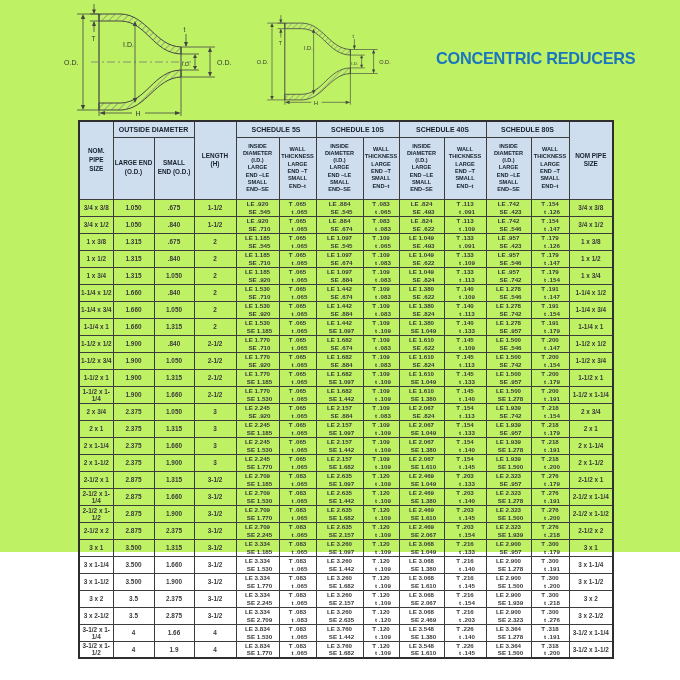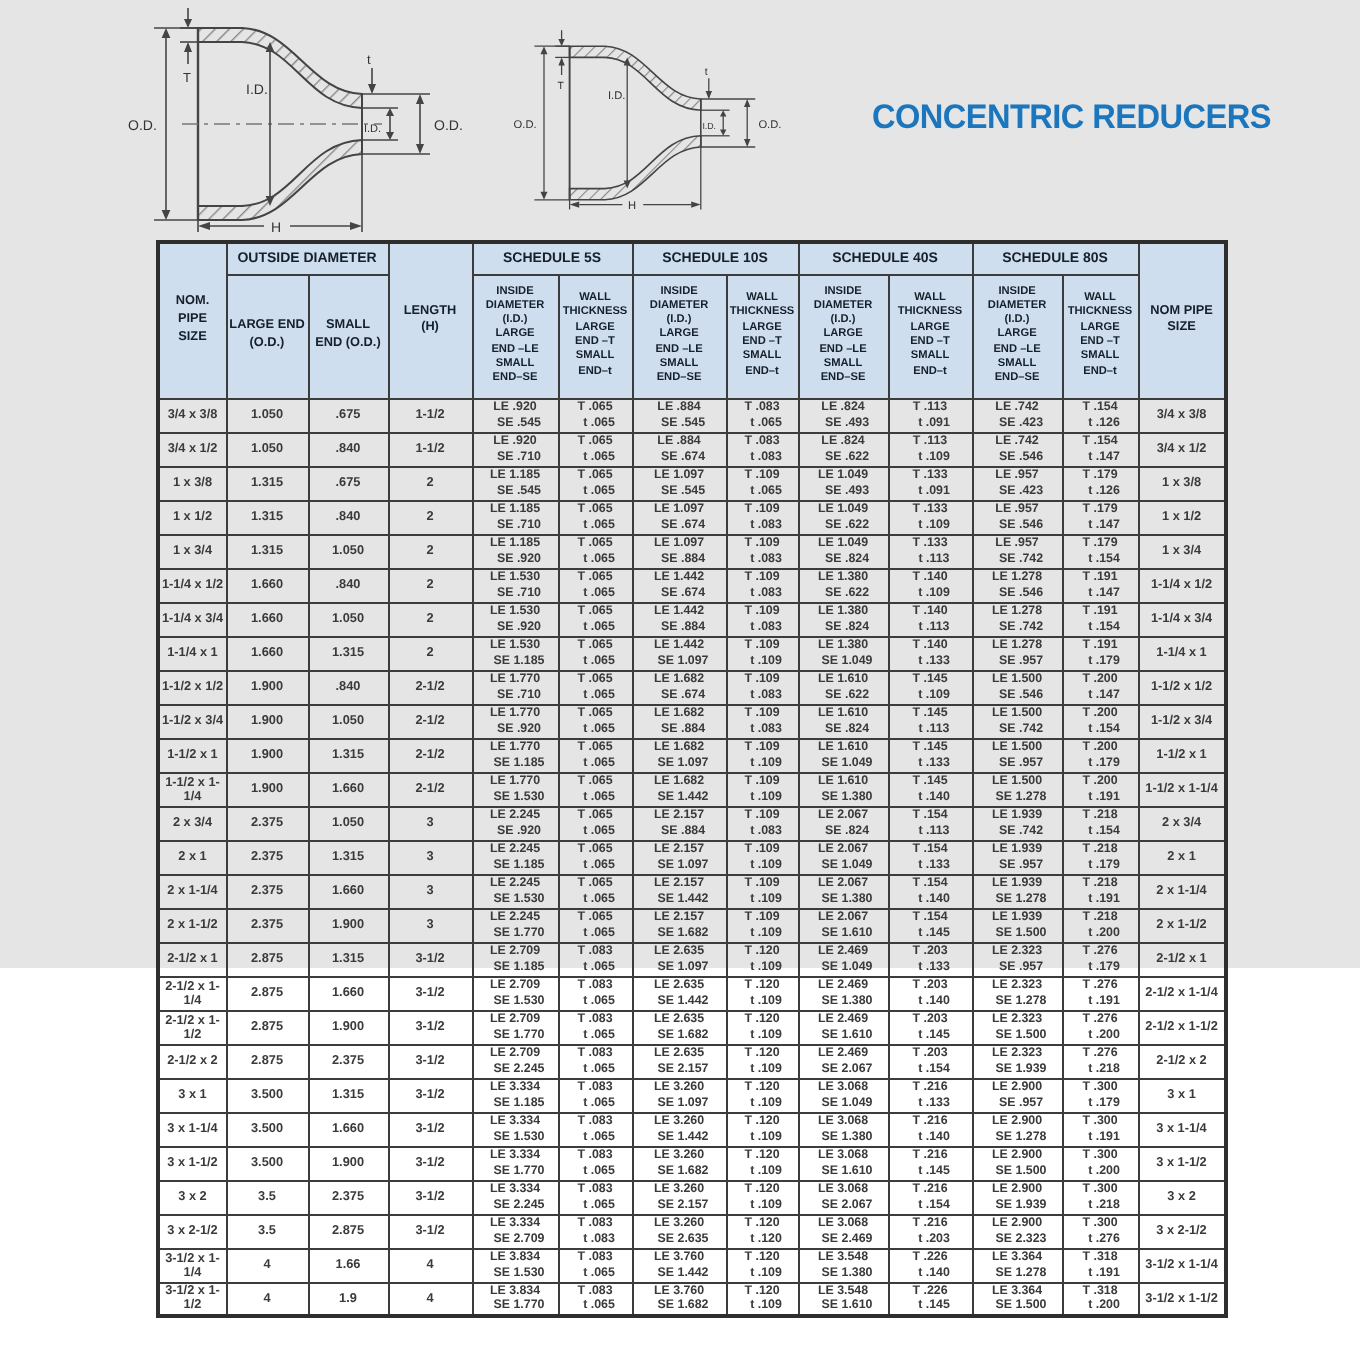--- a/index.html
+++ b/index.html
@@ -1,18 +1,18 @@
 <!DOCTYPE html>
 <html style="--hbg: #cfdeee;"><head>
 <meta charset="utf-8">
 <style>
   :root { --hbg: #cfdeee; }
   * { margin:0; padding:0; box-sizing:border-box; }
   body { width:680px; height:680px; background:#fff; font-family:"Liberation Sans",sans-serif; overflow:hidden; }
-  .page { position:relative; width:680px; height:484px; background:#e5e5e5; }
+  .page { position:relative; width:680px; height:552px; background:#bef264; }
 
   .title { position:absolute; left:436px; top:49px; font-size:17px; font-weight:bold;
            letter-spacing:-0.3px; color:#1b76bd; transform:scaleX(.96); transform-origin:left; }
 
   .diagram { position:absolute; }
   .d1 { left:60px; top:2px; }
   .d2 { left:256px; top:7px; }
   .diagram text { font-family:"Liberation Sans",sans-serif; fill:#333; }
 
   table.tbl { position:absolute; left:78px; top:120px; width:534px; border-collapse:collapse;

